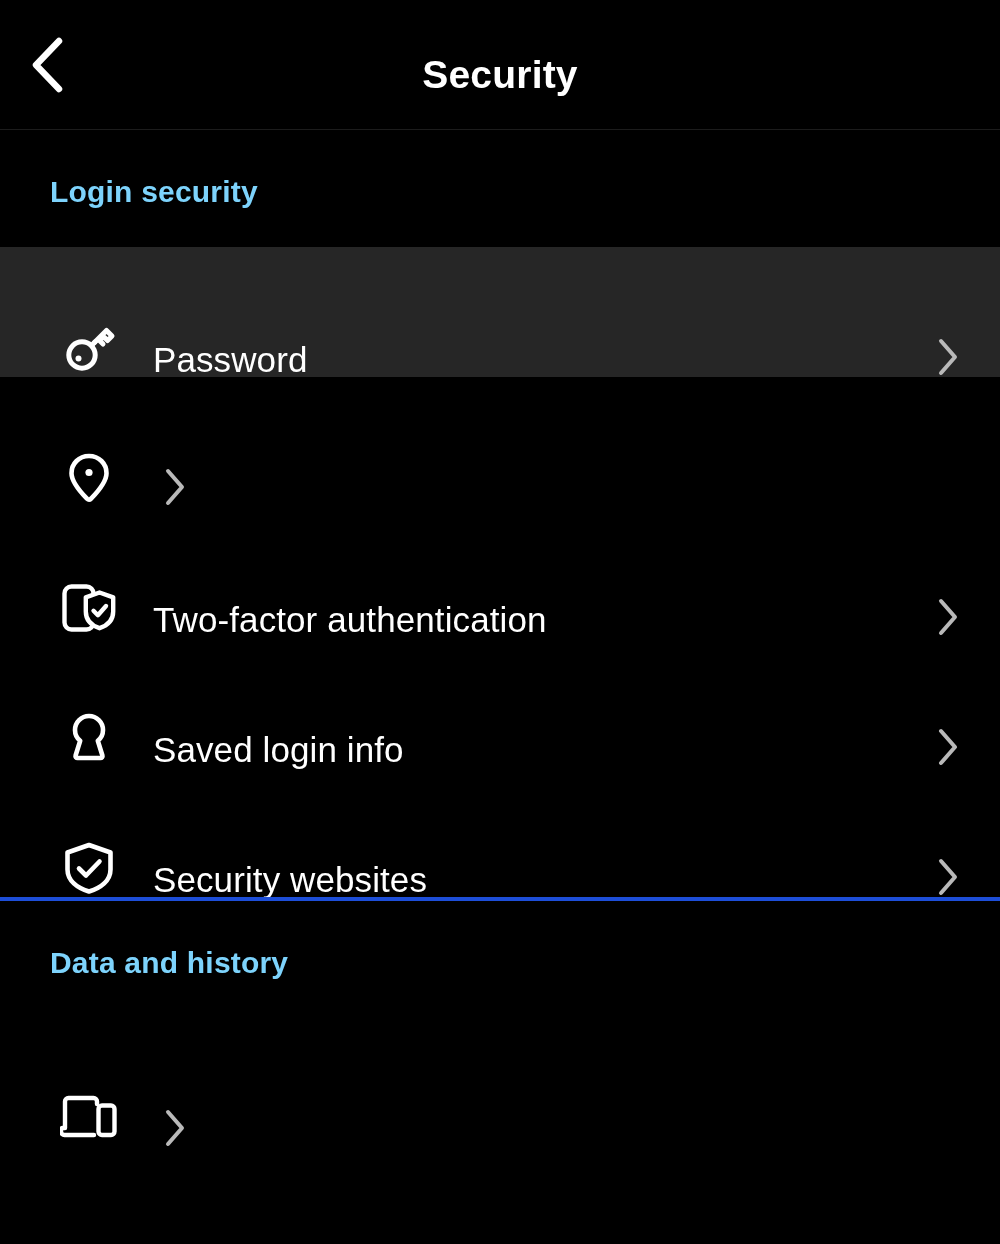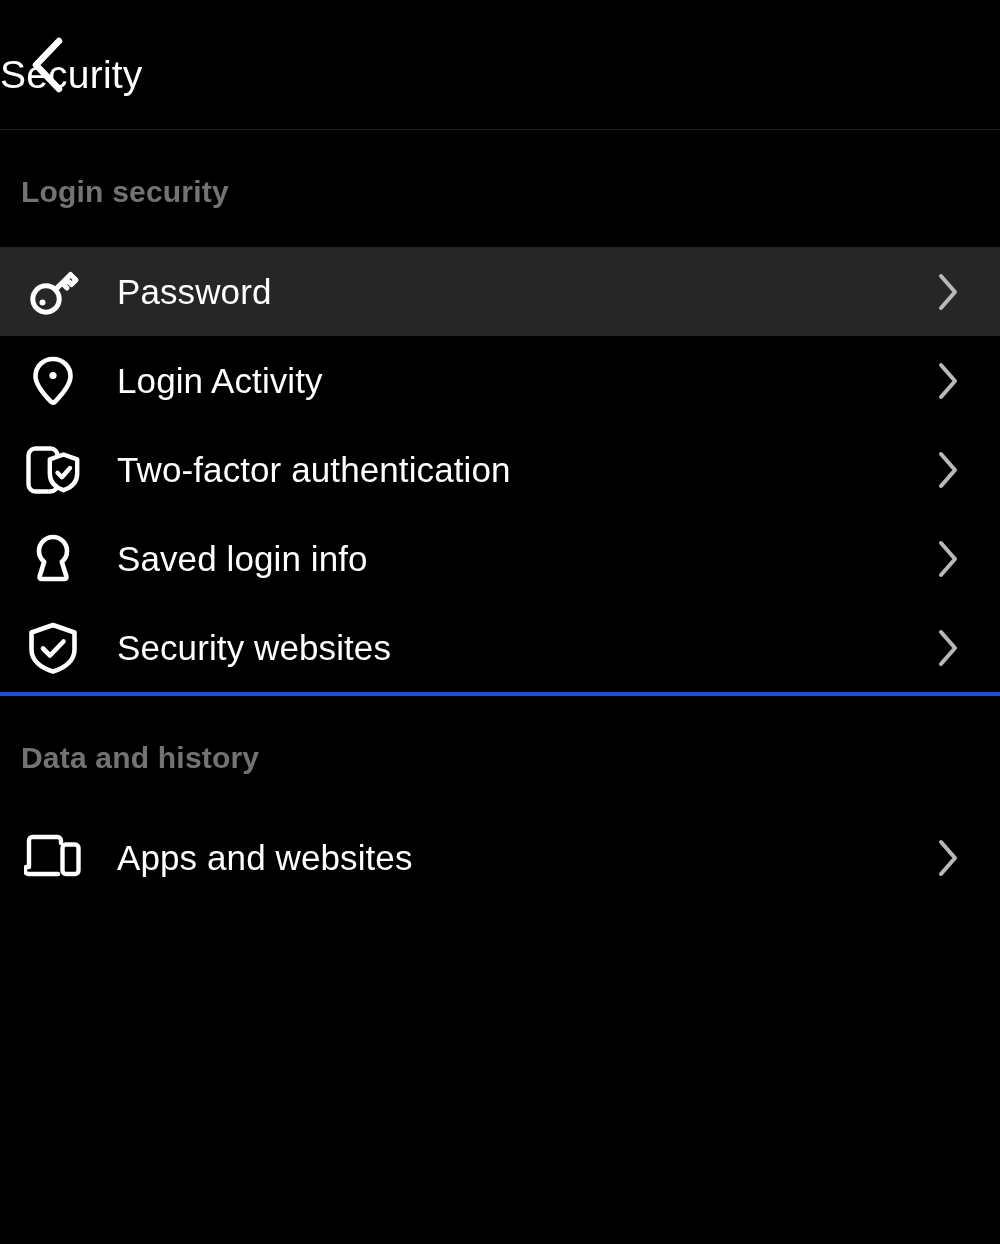--- a/index.html
+++ b/index.html
@@ -33,46 +33,47 @@
     transform:translateY(-50%);
     width:70px; height:70px;
     display:flex; align-items:center; justify-content:center;
     cursor:pointer;
     background:transparent;
     border:none;
   }
   .back-btn svg { display:block; }
   .header-title {
     width:100%;
+    text-align:center;
     color:#ffffff;
     font-size:39px;
-    font-weight:normal;
+    font-weight:bold;
     letter-spacing:0.2px;
     line-height:1;
     margin-top:19px;
   }
 
   
   .section { display:block; }
   .section + .section { border-top:4px solid #1d4ed8; }
   .section-header {
-    color:#737373;
+    color:#7dd3fc;
     font-size:30px;
     font-weight:bold;
-    padding:47px 0 40px 21px;
+    padding:47px 0 40px 50px;
     line-height:1;
     letter-spacing:0.2px;
   }
 
   
   .row {
     display:flex;
-    align-items:center;
-    height:89px;
-    padding:0 40px 0 24px;
+    align-items:flex-end;
+    height:130px;
+    padding:0 40px 0 60px;
     cursor:pointer;
     background:transparent;
   }
   .row.selected { background:#262626; }
   .row-icon {
     flex:0 0 58px;
     width:58px; height:58px;
     display:flex; align-items:center; justify-content:center;
     margin-right:35px;
   }
@@ -129,21 +130,20 @@
       </span>
     </div>
 
     <div class="row">
       <span class="row-icon">
         <svg width="56" height="56" viewBox="0 0 56 56" fill="none">
           <path d="M28 6 C18 6 10.5 13.6 10.5 23.2 C10.5 33 21 43.5 26.3 49 C27.2 49.9 28.8 49.9 29.7 49 C35 43.5 45.5 33 45.5 23.2 C45.5 13.6 38 6 28 6 Z" stroke="#ffffff" stroke-width="4.6" stroke-linejoin="round"></path>
           <circle cx="28" cy="22.5" r="3.6" fill="#ffffff"></circle>
         </svg>
       </span>
-      <span class="row-label">Login Activity</span>
       <span class="row-chevron">
         <svg width="24" height="40" viewBox="0 0 24 40" fill="none">
           <path d="M5 4 L19 20 L5 36" stroke="#b9b9b9" stroke-width="4" stroke-linecap="round" stroke-linejoin="round"></path>
         </svg>
       </span>
     </div>
 
     <div class="row">
       <span class="row-icon">
         <svg width="58" height="56" viewBox="0 0 58 56" fill="none">
@@ -198,21 +198,20 @@
     <div class="section-header">Data and history</div>
 
     <div class="row">
       <span class="row-icon">
         <svg width="58" height="56" viewBox="0 0 58 56" fill="none">
           <path d="M37 13 L37 10.5 C37 8.6 35.4 7 33.5 7 L8.5 7 C6.6 7 5 8.6 5 10.5 L5 37
                    L2.5 37 C1.7 37 1 37.7 1 38.5 L1 40.5 C1 42.4 2.6 44 4.5 44 L34 44" stroke="#ffffff" stroke-width="4.4" stroke-linecap="round" stroke-linejoin="round"></path>
           <rect x="38.5" y="14.5" width="16" height="29.5" rx="3.5" ry="3.5" fill="#000000" stroke="#ffffff" stroke-width="4.4"></rect>
         </svg>
       </span>
-      <span class="row-label">Apps and websites</span>
       <span class="row-chevron">
         <svg width="24" height="40" viewBox="0 0 24 40" fill="none">
           <path d="M5 4 L19 20 L5 36" stroke="#b9b9b9" stroke-width="4" stroke-linecap="round" stroke-linejoin="round"></path>
         </svg>
       </span>
     </div>
   </div>
 
 </div>
 

